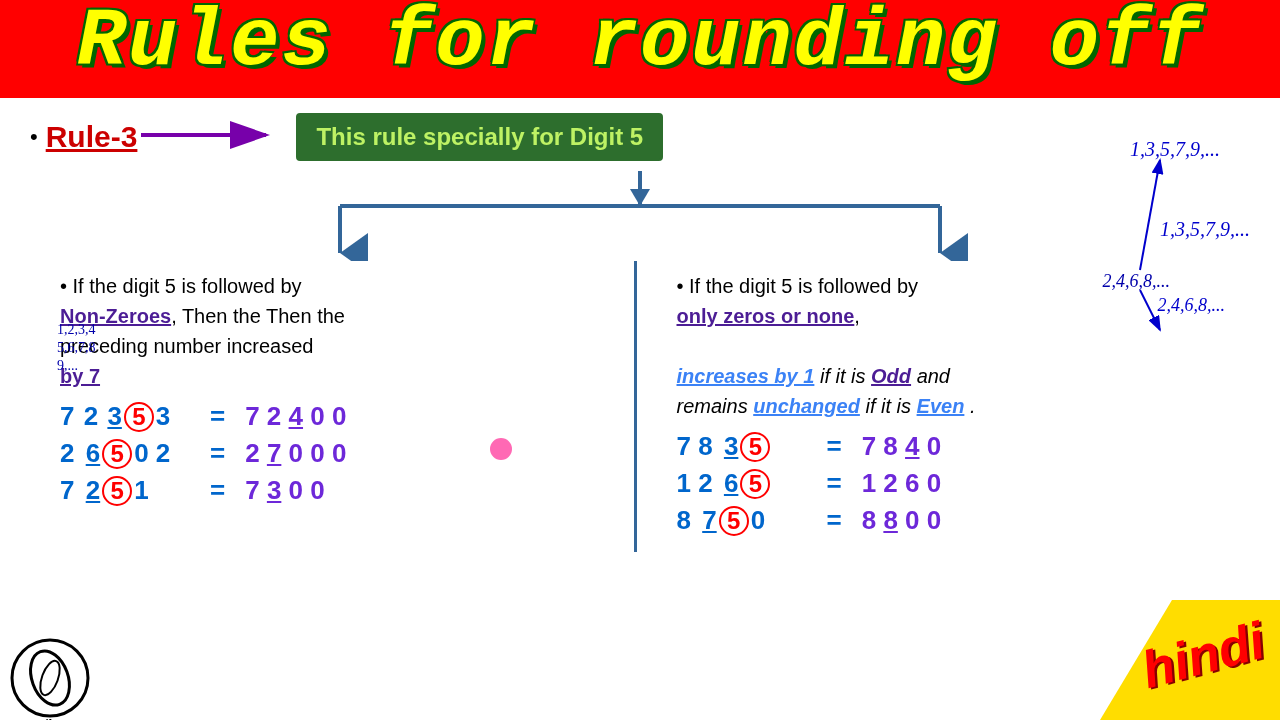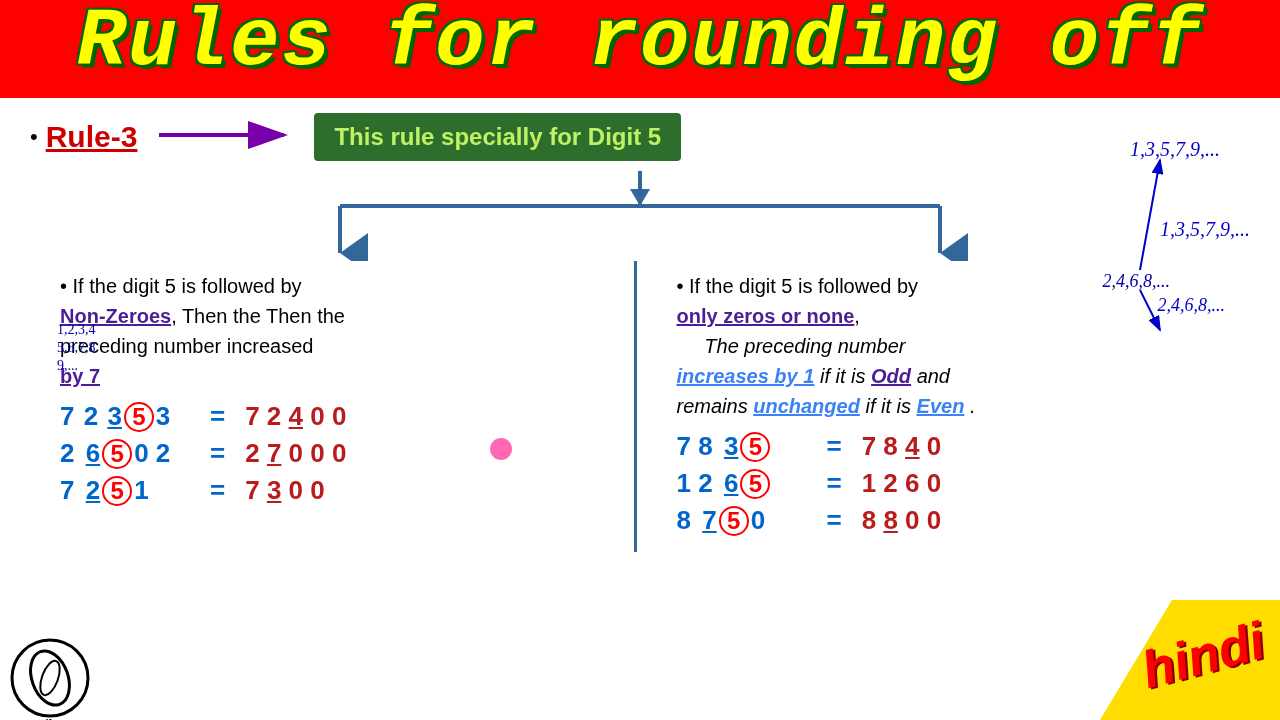--- a/index.html
+++ b/index.html
@@ -46,21 +46,21 @@
     .rule-bullet {
       font-size: 22px;
       color: #000;
       margin-right: 8px;
     }
     .rule-label {
       font-size: 30px;
       font-weight: bold;
       color: #cc0000;
       text-decoration: underline;
-      margin-right: 22px;
+      margin-right: 4px;
     }
     .arrow-right {
       display: inline-block;
       position: relative;
       margin-right: 15px;
     }
     .arrow-right svg {
       width: 140px;
       height: 30px;
     }
@@ -149,21 +149,21 @@
       align-items: center;
       justify-content: center;
       font-size: 24px;
     }
     .digit-underline { text-decoration: underline; color: #0066cc; }
     .math-equals {
       color: #0066cc;
       font-size: 26px;
     }
     .math-result {
-      color: #b91c1c;
+      color: #6d28d9;
       font-size: 26px;
       font-weight: bold;
     }
 
     
     .pink-dot {
       position: absolute;
       width: 22px;
       height: 22px;
       background: #ff69b4;
@@ -338,21 +338,20 @@
       </div>
     </div>
 
     <div class="col-right">
       <div class="rule-text">
         <span>• </span>
         <span>If the digit 5 is followed by</span>
         <br>
         <span class="green-underline">only zeros or none</span><span>,</span>
         <br>
-        <span class="italic-text">&nbsp;&nbsp;&nbsp;&nbsp;&nbsp;<em>The preceding number</em></span>
         <br>
         <span class="blue-underline italic-text"><em>increases by 1</em></span>
         <span class="italic-text"><em> if it is </em></span>
         <span class="green-underline italic-text"><em>Odd</em></span>
         <span class="italic-text"><em> and</em></span>
         <br>
         <span class="italic-text"><em>remains </em></span>
         <span class="blue-underline italic-text"><em>unchanged</em></span>
         <span class="italic-text"><em> if it is </em></span>
         <span class="blue-underline italic-text"><em>Even</em></span>

